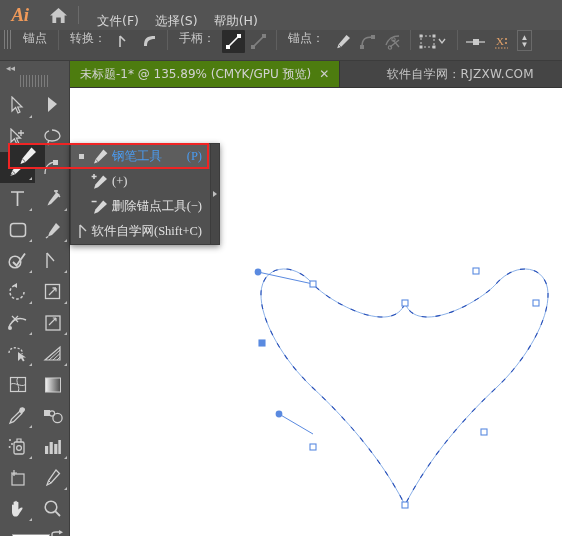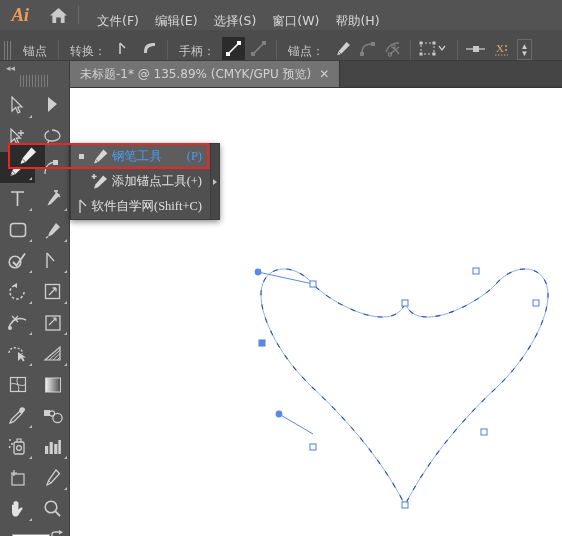--- a/index.html
+++ b/index.html
@@ -30,21 +30,21 @@
   .menu-item{
     padding:4px 8px; color:#d8d8d8; font-size:12.5px; white-space:nowrap;
     font-family:"DejaVu Sans","Liberation Sans",sans-serif;
     margin-top:13px;
   }
 
   
   #optionsbar{
     position:absolute; left:0; top:30px; width:562px; height:31px;
     background:#4c4c4c; border-bottom:1px solid #3c3c3c;
-    display:flex; align-items:flex-end;
+    display:flex; align-items:flex-start;
   }
   .grip{
     width:9px; height:19px; margin-left:4px; margin-right:4px;
     background-image:repeating-linear-gradient(to right,#8d8d8d 0 1px, transparent 1px 3px);
     background-size:3px 100%; opacity:.75;
   }
   .opt-label{ color:#c9c9c9; font-size:12px; margin:0 6px; white-space:nowrap;
               font-family:"DejaVu Sans","Liberation Sans",sans-serif; }
   .opt-sep{ width:1px; height:20px; background:#5f5f5f; margin:0 5px; }
   .opt-btn{
@@ -88,21 +88,21 @@
   .fs-swap{ position:absolute; right:6px; top:2px; }
 
   
   #tabbar{
     position:absolute; left:70px; top:61px; width:492px; height:27px;
     background:#454545; border-bottom:1px solid #343434;
     display:flex; align-items:stretch;
   }
   #doctab{
     display:flex; align-items:center; gap:8px; padding:0 10px;
-    background:#737373; color:#d2d2d2; font-size:12px;
+    background:#4d7c0f; color:#d2d2d2; font-size:12px;
     border-right:1px solid #343434; white-space:nowrap;
     font-family:"DejaVu Sans","Liberation Sans",sans-serif;
   }
   #doctab .close{ color:#cfcfcf; font-size:12px; font-weight:bold; }
   #watermark{
     margin-left:auto; display:flex; align-items:center; padding-right:28px;
     color:#c6c6c6; font-size:12px; letter-spacing:.3px;
     font-family:"DejaVu Sans","Liberation Sans",sans-serif;
   }
 
@@ -157,23 +157,21 @@
 <div id="menubar">
   <div class="ai-logo">Ai</div>
   <div class="home-btn">
     <svg width="19" height="17" viewBox="0 0 19 17" aria-hidden="true">
       <path d="M9.5 1 L18 8.5 L15.6 8.5 L15.6 16 L11.8 16 L11.8 10.5 L7.2 10.5 L7.2 16 L3.4 16 L3.4 8.5 L1 8.5 Z" fill="#c9c9c9"></path>
     </svg>
   </div>
   <div class="menu-sep"></div>
   <div class="menu-items">
     <div class="menu-item">文件(F)</div>
-    <div class="menu-item">编辑(E)</div>
     <div class="menu-item">选择(S)</div>
-    <div class="menu-item">窗口(W)</div>
     <div class="menu-item">帮助(H)</div>
   </div>
 </div>
 
 <div id="optionsbar">
   <div class="grip"></div>
   <div class="opt-label">锚点</div>
 
   <div class="opt-sep"></div>
   <div class="opt-label">转换：</div>
@@ -494,20 +492,21 @@
 
   </div>
 
 </div>
 
 <div id="tabbar">
   <div id="doctab">
     <span>未标题-1* @ 135.89% (CMYK/GPU 预览)</span>
     <span class="close">✕</span>
   </div>
+  <div id="watermark">软件自学网：RJZXW.COM</div>
 </div>
 
 <div id="canvas">
   <svg width="492" height="448" viewBox="0 0 492 448">
 
     <path d="M243 196
              C222 172 192 178 191 205
              C190 232 213 272 243 300
              C273 328 310 368 335 417
              C360 368 396 328 426 300
@@ -565,24 +564,34 @@
     </div>
 
     <div class="fly-row">
       <span class="fly-bullet"></span>
       <span class="fly-icon">
         <svg width="18" height="17" viewBox="0 0 18 17">
           <path d="M12.2 2.6 L16 6 L7 14.2 L3 15.8 L4.4 11.6 Z" fill="#d7d7d7"></path>
           <path d="M3 1 L3 6 M0.6 3.5 L5.6 3.5" stroke="#d7d7d7" stroke-width="1.5"></path>
         </svg>
       </span>
-      <span class="fly-label">添加锚点工具</span>
       <span class="fly-key">(+)</span>
     </div>
 
+    <div class="fly-row">
+      <span class="fly-bullet"></span>
+      <span class="fly-icon">
+        <svg width="18" height="17" viewBox="0 0 18 17">
+          <path d="M12.2 2.6 L16 6 L7 14.2 L3 15.8 L4.4 11.6 Z" fill="#d7d7d7"></path>
+          <path d="M0.6 3.5 L5.6 3.5" stroke="#d7d7d7" stroke-width="1.5"></path>
+        </svg>
+      </span>
+      <span class="fly-label">删除锚点工具</span>
+      <span class="fly-key">(−)</span>
+    </div>
 
     <div class="fly-row">
       <span class="fly-bullet"></span>
       <span class="fly-icon">
         <svg width="14" height="17" viewBox="0 0 14 17">
           <path d="M3 2 L3 15 M3 2 L9 8" stroke="#cfcfcf" stroke-width="1.4" fill="none"></path>
         </svg>
       </span>
       <span class="fly-label">软件自学网</span>
       <span class="fly-key">(Shift+C)</span>

